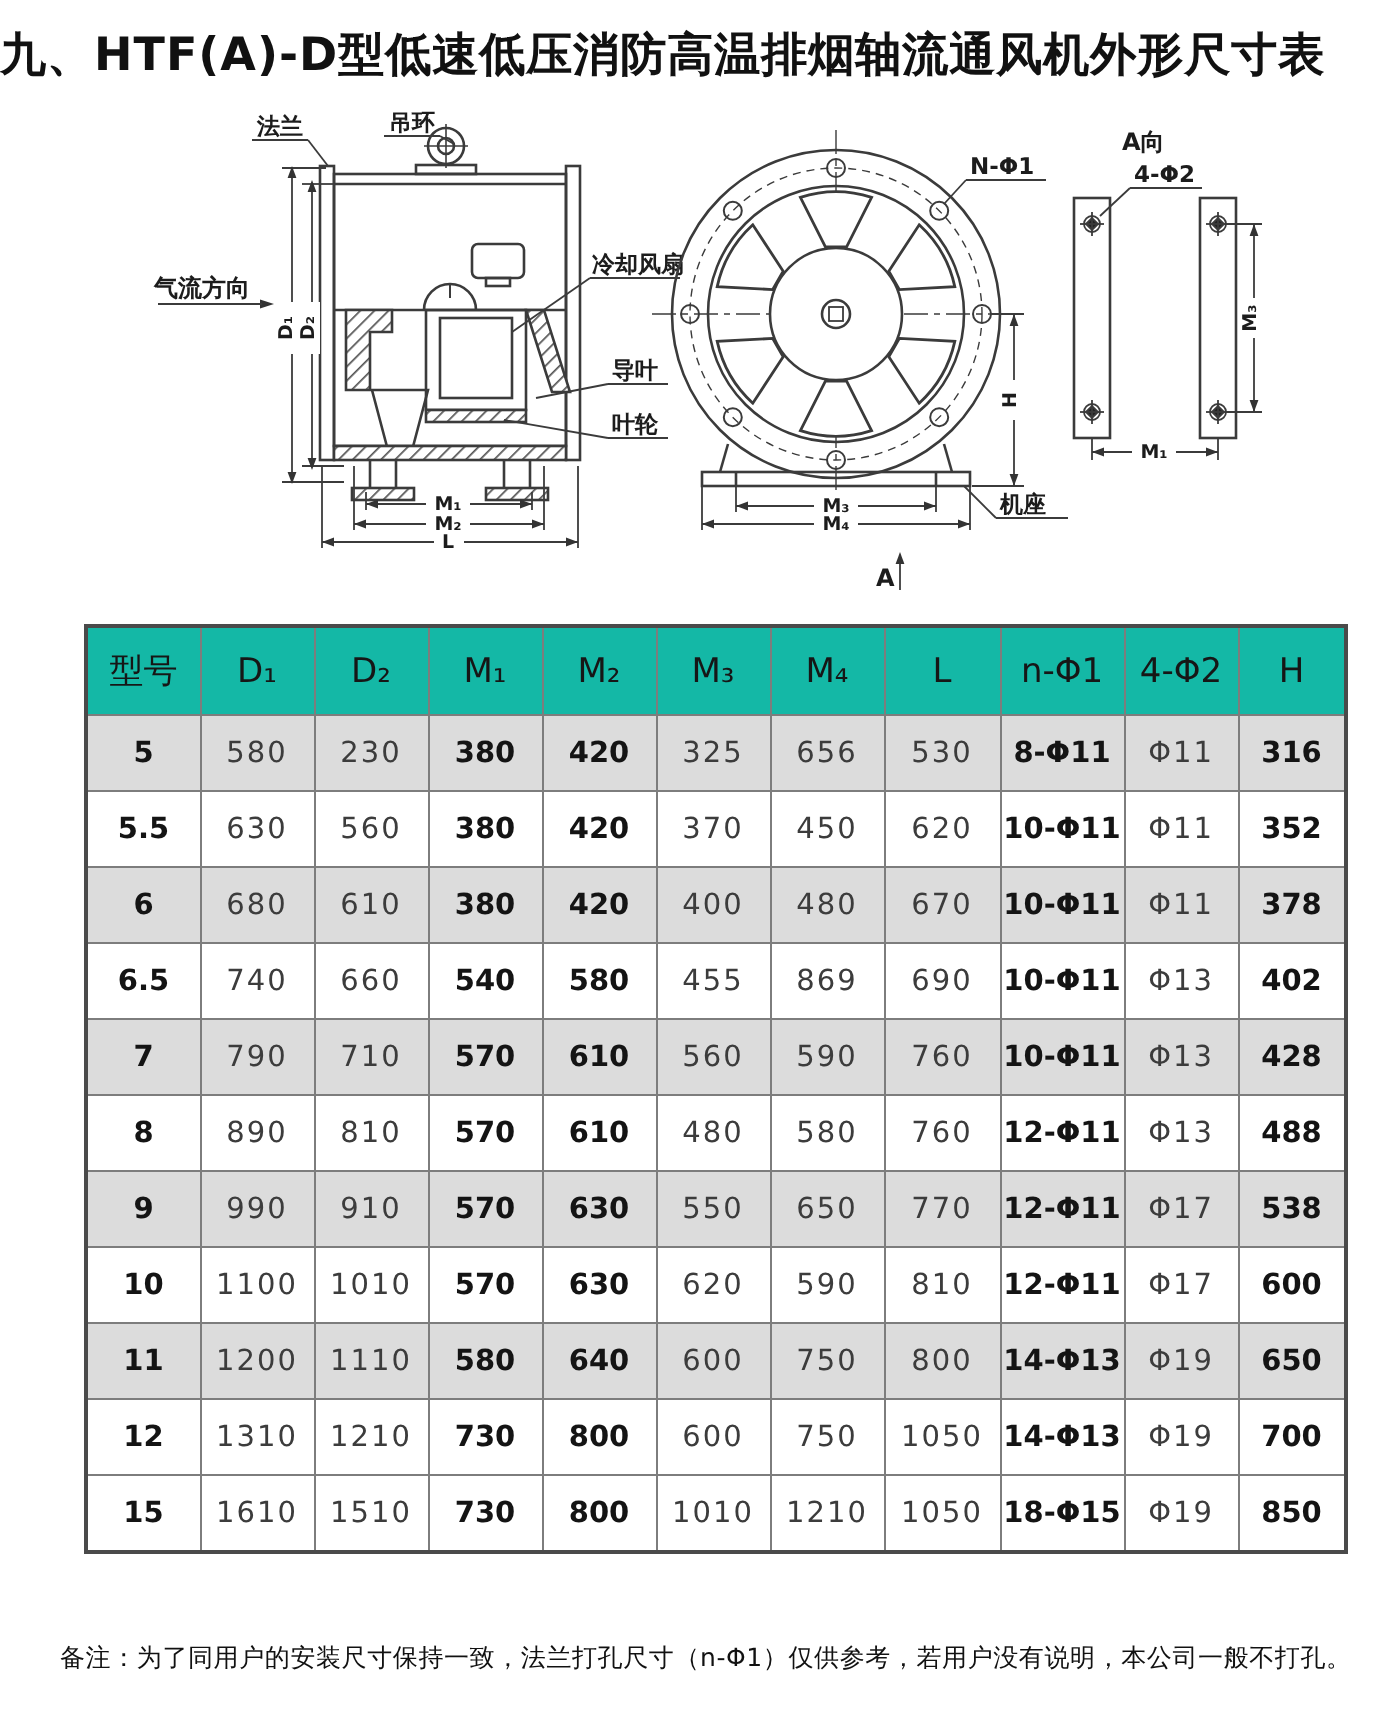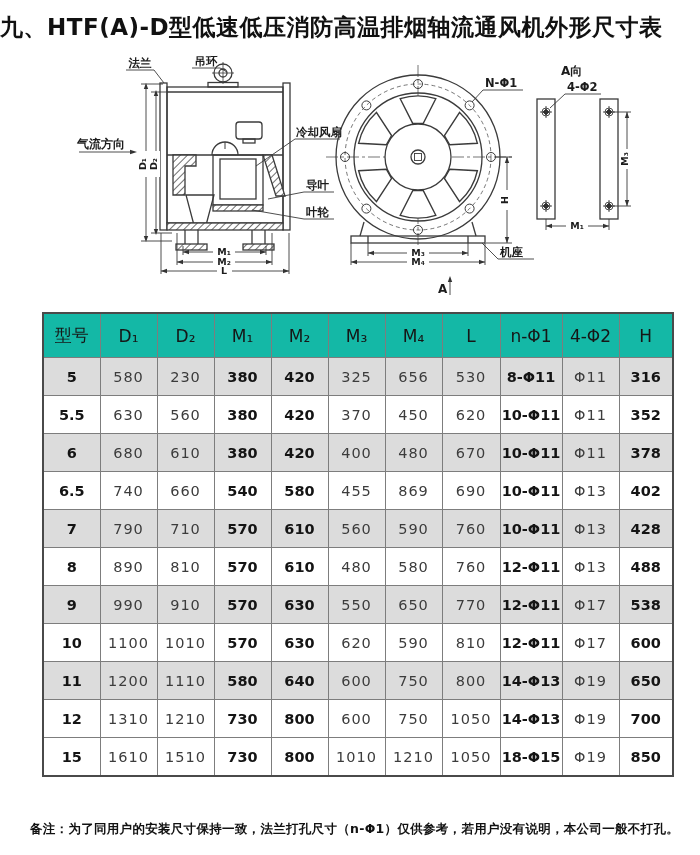--- a/index.html
+++ b/index.html
@@ -27,21 +27,21 @@
     border:1px solid #7d7d7d;background:#14b8a6;padding:0;
   }
   .dim-table td{
     height:37px;font-size:14.5px;border:1px solid #7d7d7d;padding:0;
   }
   .dim-table tr.shade td{background:#dcdcdc;}
   .dim-table td.b{font-weight:bold;color:#141414;}
   .dim-table td.r{font-weight:normal;color:#3c3c3c;letter-spacing:1px;}
   .note{
     position:absolute;top:821px;left:30px;width:655px;
-    font-size:12.5px;font-weight:bold;color:#111;letter-spacing:0.3px;
+    font-size:12.5px;font-weight:normal;color:#111;letter-spacing:0.3px;
   }
 </style>
 </head>
 <body>
 
 <div class="title">九、HTF(A)-D型低速低压消防高温排烟轴流通风机外形尺寸表</div>
 
 <svg class="drawing" width="700" height="255" viewBox="0 0 700 255">
   <defs>
     <pattern id="hatch" width="5" height="5" patternUnits="userSpaceOnUse" patternTransform="rotate(45)">

